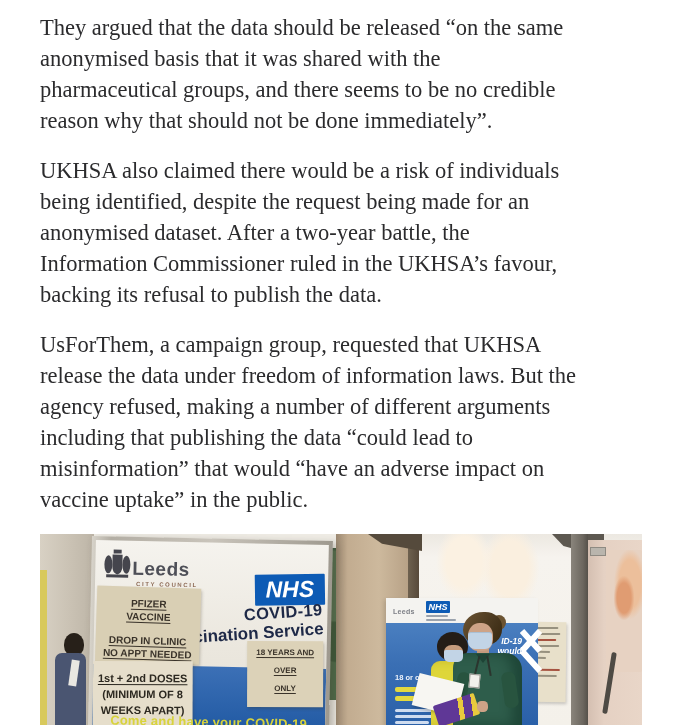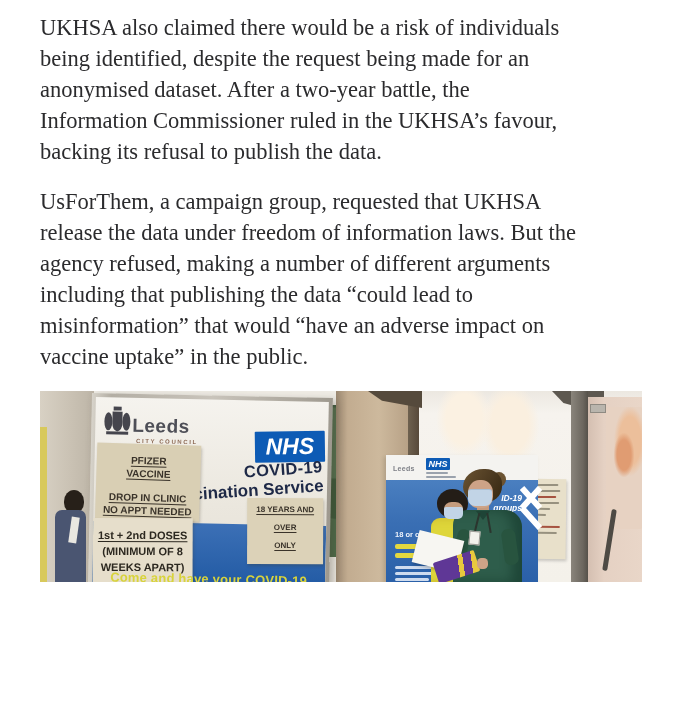--- a/index.html
+++ b/index.html
@@ -133,20 +133,24 @@
     font-size:8px;font-weight:800;padding-top:7px;line-height:9px;}
   .note3 .u{margin-bottom:9px;}
   .sign-blue{left:0;right:0;top:124px;bottom:0;background:linear-gradient(180deg,#3c70b6,#1f58a2);z-index:1;}
   .sign-band-text{left:0;right:0;top:172px;text-align:center;font-size:13px;font-weight:800;
     color:#d8d33c;letter-spacing:.2px;z-index:3;}
 </style>
 </head>
 <body>
 
 <div class="content">
+  <p class="para">They argued that the data should be released “on the same
+anonymised basis that it was shared with the
+pharmaceutical groups, and there seems to be no credible
+reason why that should not be done immediately”.</p>
   <p class="para">UKHSA also claimed there would be a risk of individuals
 being identified, despite the request being made for an
 anonymised dataset. After a two-year battle, the
 Information Commissioner ruled in the UKHSA’s favour,
 backing its refusal to publish the data.</p>
   <p class="para">UsForThem, a campaign group, requested that UKHSA
 release the data under freedom of information laws. But the
 agency refused, making a number of different arguments
 including that publishing the data “could lead to
 misinformation” that would “have an adverse impact on
@@ -189,21 +193,21 @@
         <span class="b-leeds">Leeds</span>
         <span class="b-nhs">NHS</span>
         <span class="b-caption">
           <span class="cl" style="top:17px;width:22px"></span>
           <span class="cl" style="top:21px;width:30px"></span>
         </span>
       </div>
       <div class="bodyb">
         <div class="b-frag">
           <div>ID-19</div>
-          <div>groups</div>
+          <div>would</div>
         </div>
         <svg class="b-x" width="22" height="50" viewBox="0 0 22 50">
           <path d="M2 6 L20 26 M20 6 L2 26 M2 26 L20 46" stroke="#ffffff" stroke-width="6" fill="none"></path>
         </svg>
         <div class="b-age">18 or over?</div>
         <div class="b-yline" style="top:64px;width:30px"></div>
         <div class="b-yline" style="top:73px;width:26px"></div>
         <div class="b-wline" style="top:86px;width:38px"></div>
         <div class="b-wline" style="top:92px;width:42px"></div>
         <div class="b-wline" style="top:98px;width:34px"></div>

